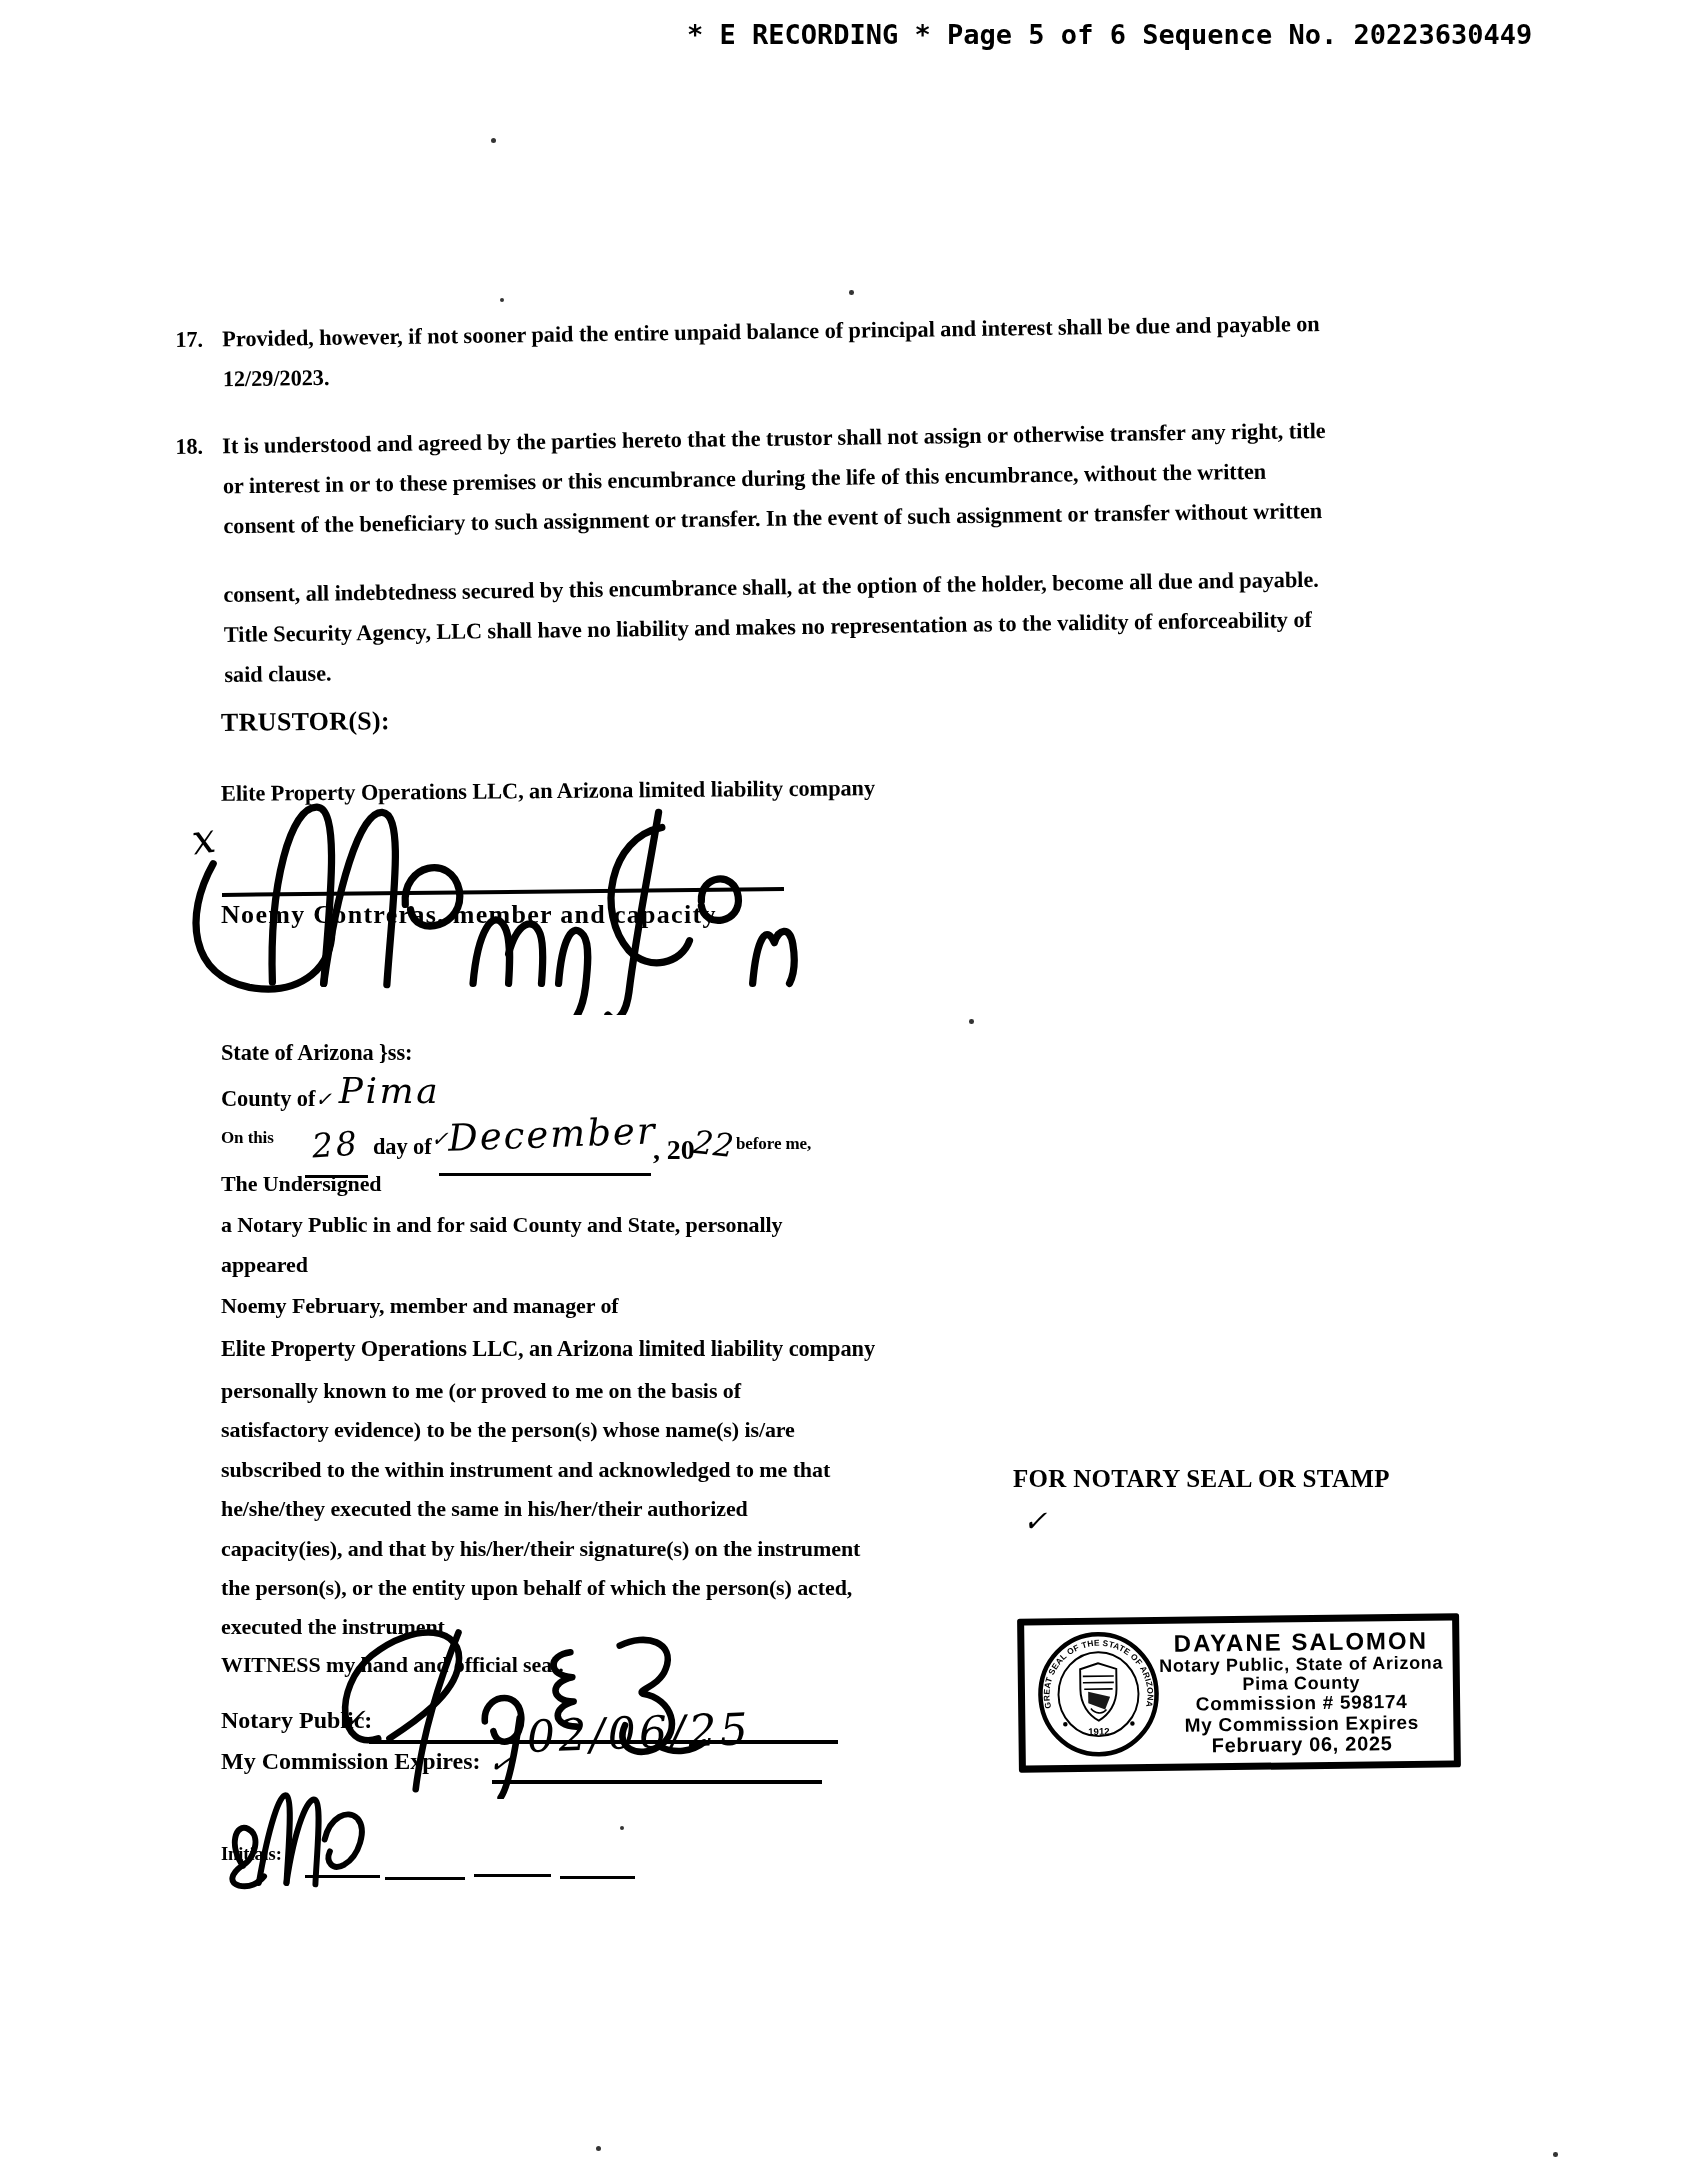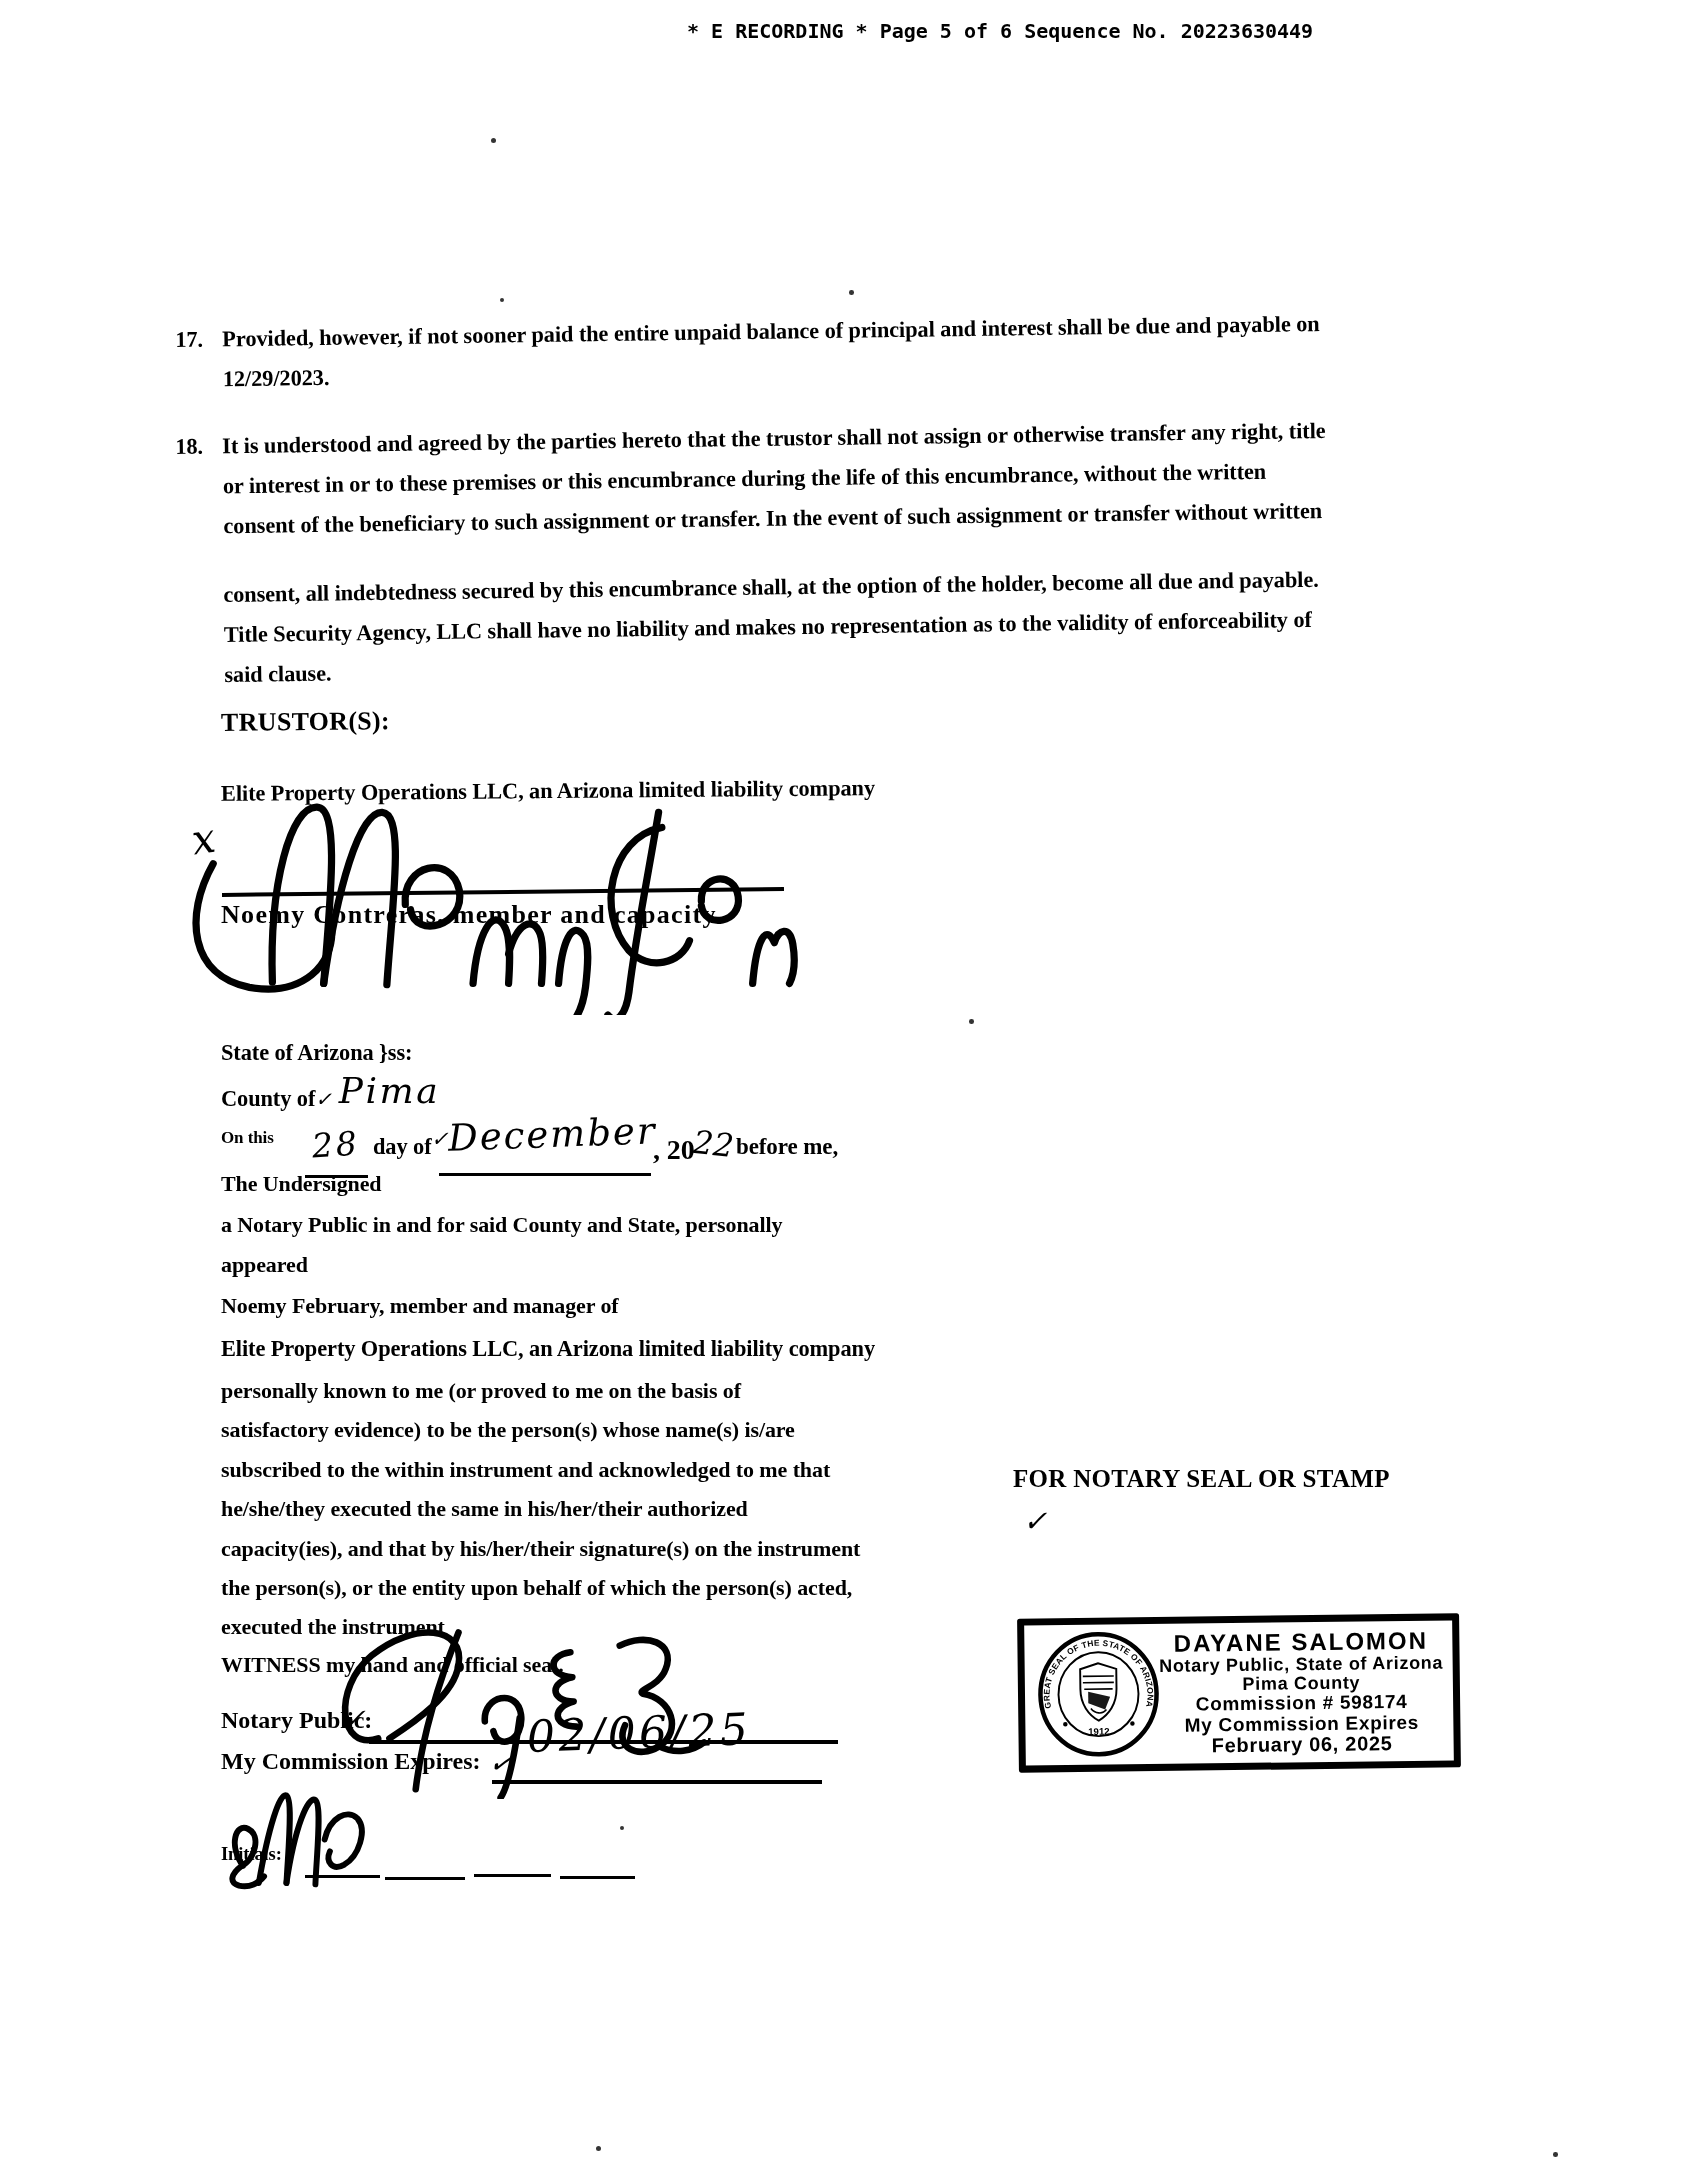--- a/index.html
+++ b/index.html
@@ -1,19 +1,19 @@
 <!DOCTYPE html>
 <html style="font-size:10.5px"><head>
 <meta charset="utf-8">
 <style>
   html,body{margin:0;padding:0;background:#ffffff;}
   .page{position:relative;width:1688px;height:2183px;background:#fff;color:#000;overflow:hidden;
         font-family:"Liberation Serif","DejaVu Serif",serif;}
   .abs{position:absolute;}
-  .mono{font-family:"DejaVu Sans Mono","Liberation Mono",monospace;font-weight:700;font-size:20px;letter-spacing:0px;white-space:nowrap;}
+  .mono{font-family:"DejaVu Sans Mono","Liberation Mono",monospace;font-weight:700;font-size:27px;letter-spacing:0px;white-space:nowrap;}
   .t-clause{font-weight:700;font-size:22.4px;line-height:40px;letter-spacing:-0.1px;white-space:nowrap;}
   .clause{display:flex;transform:rotate(-0.8deg);transform-origin:left top;}
   .clause .num{width:47px;flex:0 0 47px;}
   .t-ack{font-weight:700;font-size:22px;letter-spacing:-0.1px;white-space:nowrap;}
   .t-head{font-weight:700;font-size:26px;letter-spacing:0.3px;white-space:nowrap;}
   .t-label{font-weight:700;font-size:24px;white-space:nowrap;}
   .hw{font-family:"DejaVu Serif",serif;font-style:italic;font-weight:400;white-space:nowrap;}
   .uline{background:#000;}
   .speck{background:#111;border-radius:50%;opacity:.85;}
   .stamp-box{border:7.3px solid #000;border-radius:2.6px;transform:rotate(-0.7deg);transform-origin:center;background:#fff;}
@@ -101,21 +101,21 @@
   <div class="abs" style="left:221px;top:1122px;width:659px;height:79px;">
     <span class="abs t-ack" style="left:0px;top:6px;font-size:17px;">On this</span>
     <div class="abs uline" style="left:84px;top:53px;width:63px;height:3.3px;"></div>
     <span class="abs hw" style="left:91px;top:2.6px;font-size:33px;letter-spacing:2.6px;transform:rotate(-4deg);">28</span>
     <span class="abs t-ack" style="left:152px;top:12px;font-size:22.4px;">day of</span>
     <span class="abs hw" style="left:210px;top:5.3px;font-size:21px;">✓</span>
     <div class="abs uline" style="left:218px;top:51px;width:212px;height:3.3px;"></div>
     <span class="abs hw" style="left:227px;top:-9.2px;font-size:37px;letter-spacing:2px;transform:rotate(-2deg);">December</span>
     <span class="abs t-ack" style="left:432px;top:12px;font-size:28px;">, 20</span>
     <span class="abs hw" style="left:472px;top:2.6px;font-size:32px;transform:rotate(6deg);">22</span>
-    <span class="abs t-ack" style="left:515px;top:12px;font-size:23px;">before me,</span>
+    <span class="abs t-ack" style="left:515px;top:12px;font-size:17px;">before me,</span>
   </div>
 
   <div class="abs t-ack" style="left:221px;top:1171px;">The Undersigned</div>
   <div class="abs t-ack" style="left:221px;top:1212px;">a Notary Public in and for said County and State, personally</div>
   <div class="abs t-ack" style="left:221px;top:1252px;">appeared</div>
   <div class="abs t-ack" style="left:221px;top:1293px;">Noemy February, member and manager of</div>
   <div class="abs t-ack" style="left:221px;top:1336px;font-size:22.4px;">Elite Property Operations LLC, an Arizona limited liability company</div>
 
   <div class="abs t-ack" style="left:221px;top:1378px;">personally known to me (or proved to me on the basis of</div>
   <div class="abs t-ack" style="left:221px;top:1417px;">satisfactory evidence) to be the person(s) whose name(s) is/are</div>

